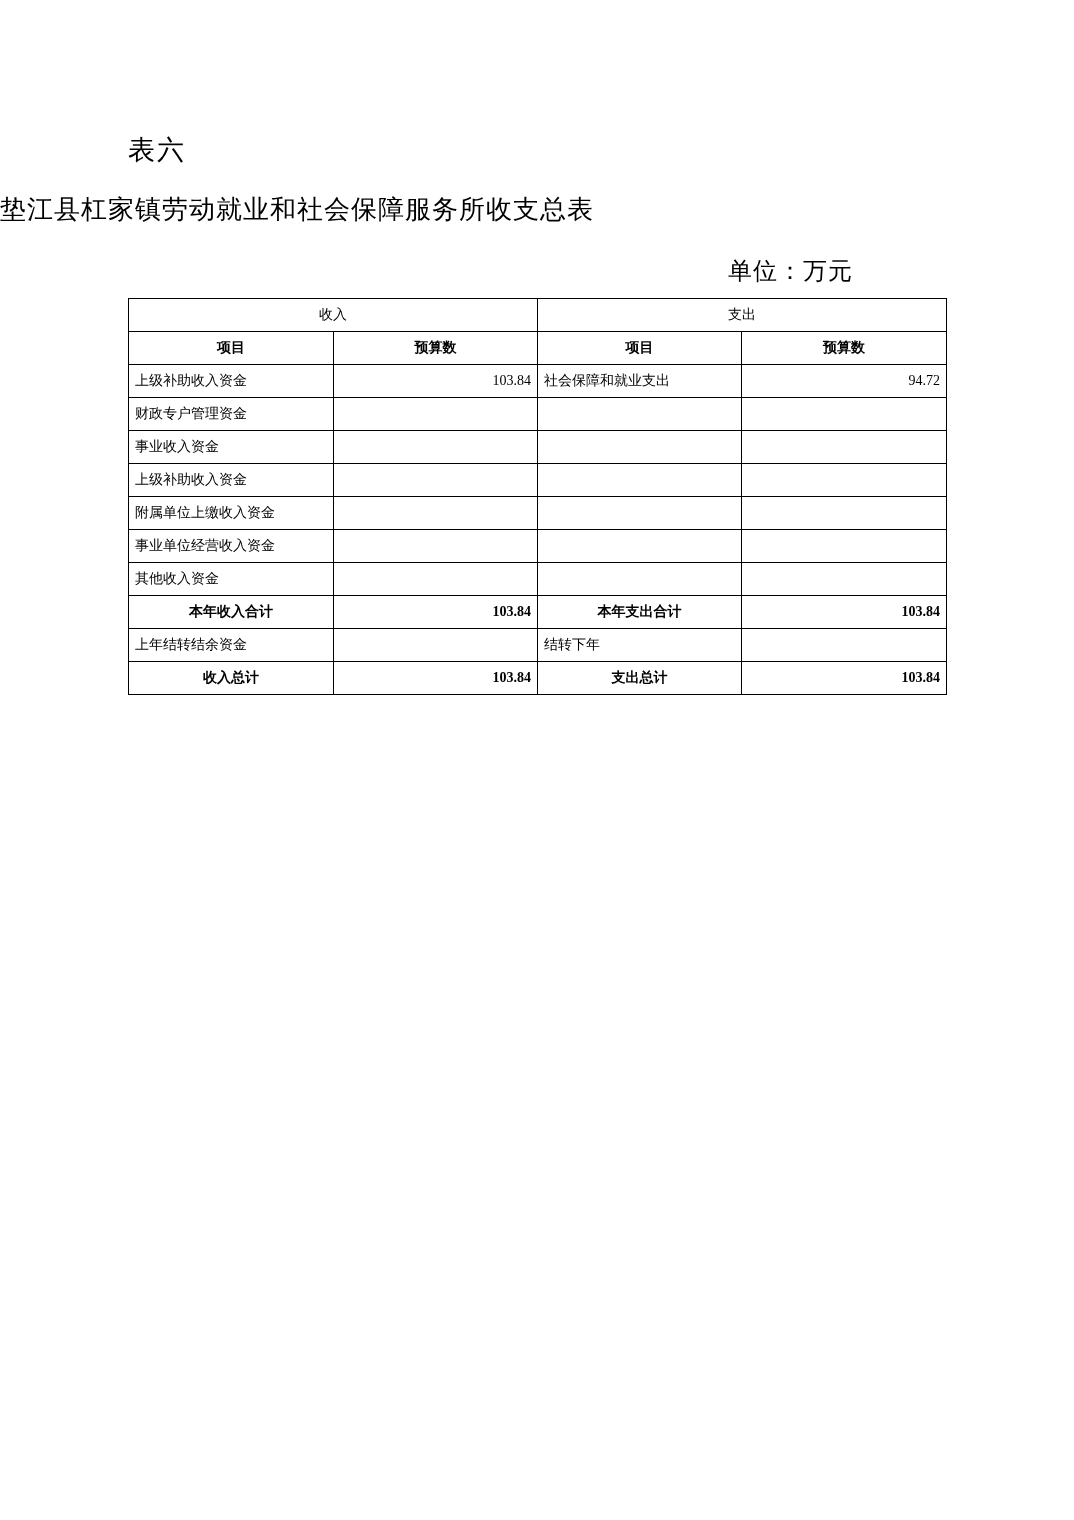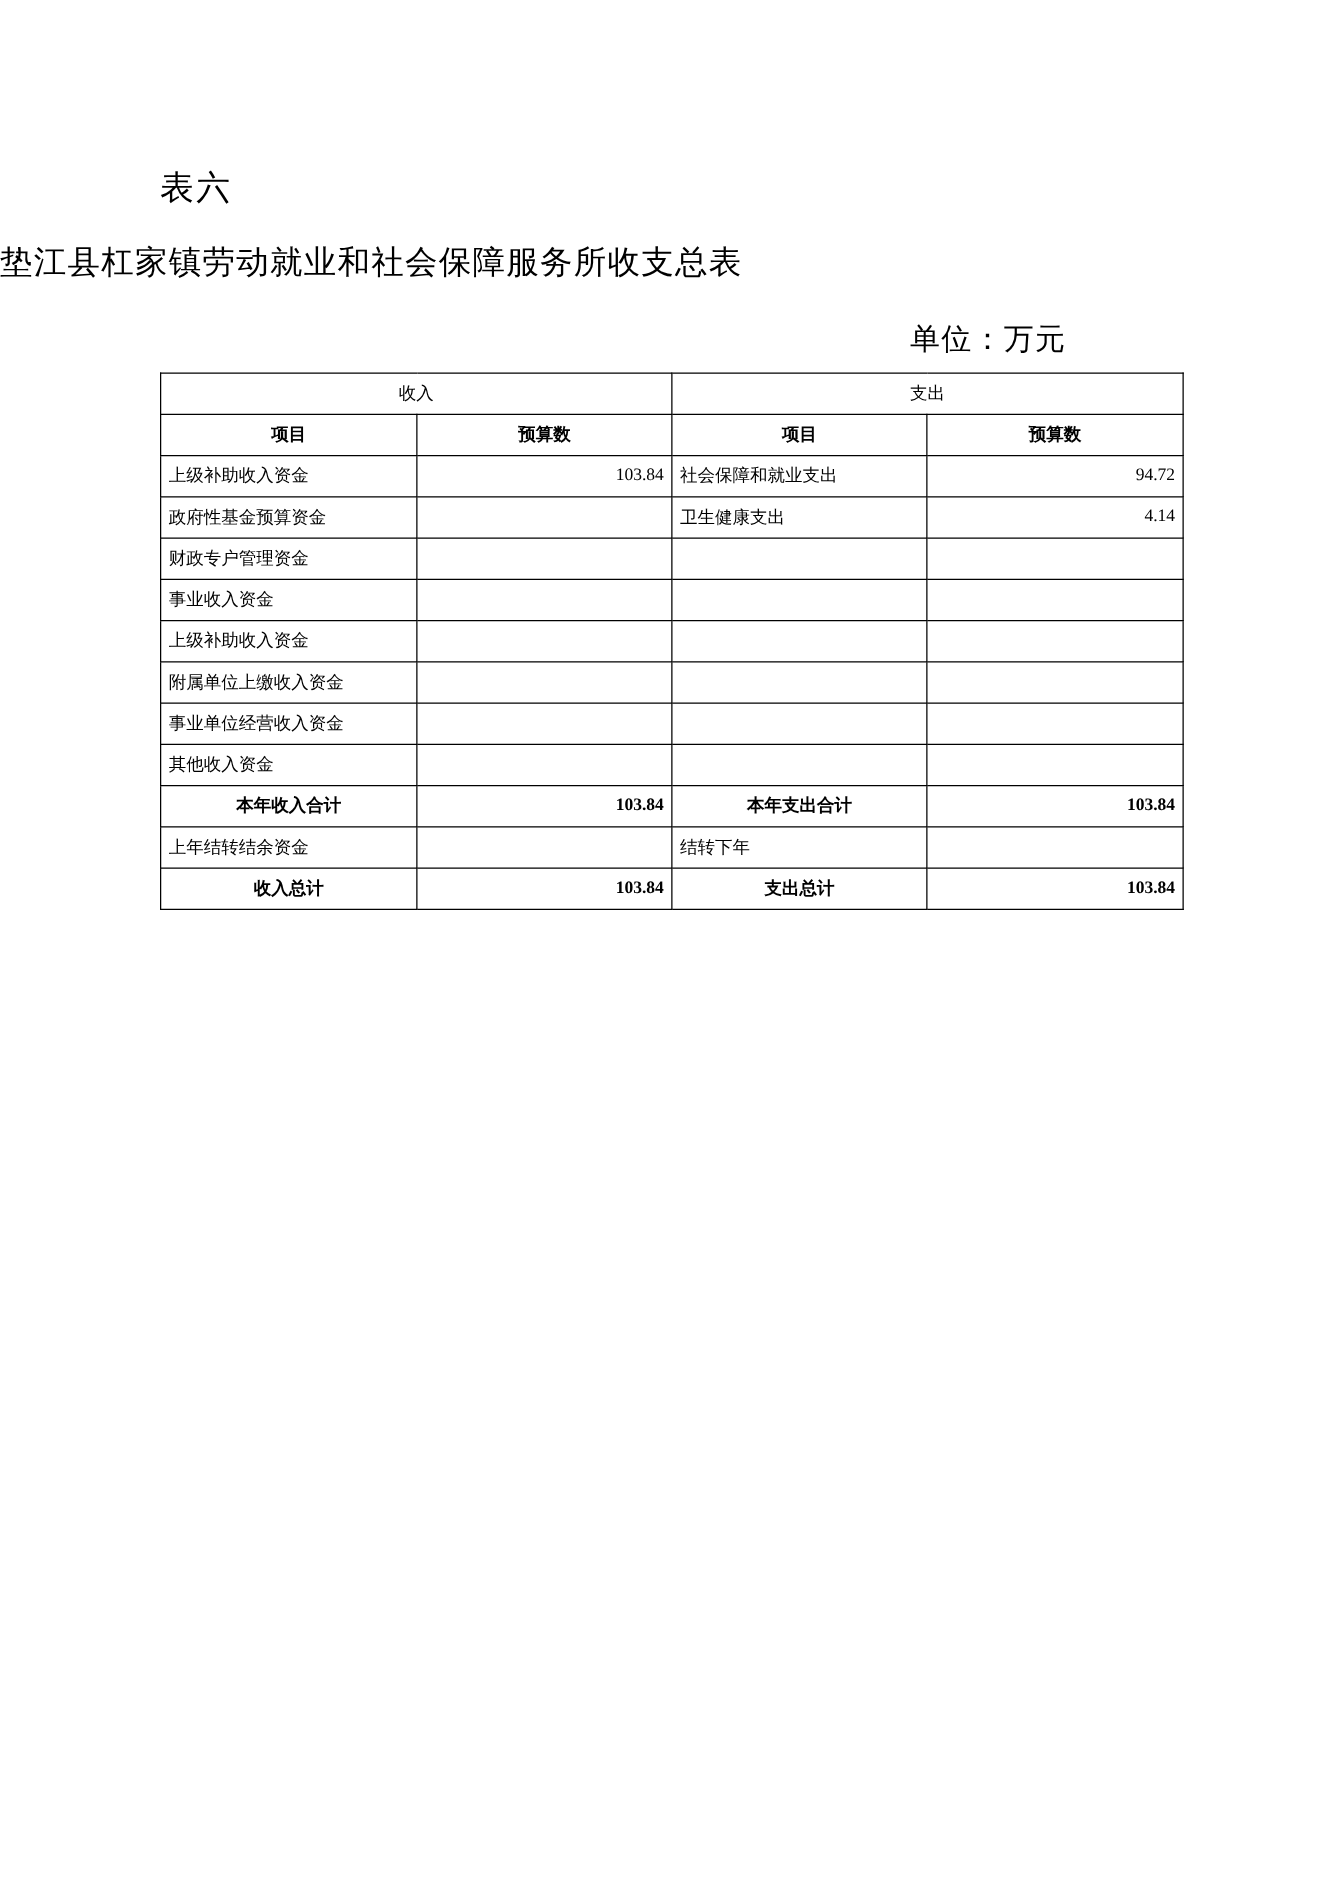--- a/index.html
+++ b/index.html
@@ -124,26 +124,20 @@
           <td class="sub-head">预算数</td>
         </tr>
 
         <tr>
           <td class="item-cell">上级补助收入资金</td>
           <td class="num-cell">103.84</td>
           <td class="item-cell">社会保障和就业支出</td>
           <td class="num-cell">94.72</td>
         </tr>
         <tr>
-          <td class="item-cell">政府性基金预算资金</td>
-          <td class="num-cell"></td>
-          <td class="item-cell">卫生健康支出</td>
-          <td class="num-cell">4.14</td>
-        </tr>
-        <tr>
           <td class="item-cell">财政专户管理资金</td>
           <td class="num-cell"></td>
           <td class="item-cell"></td>
           <td class="num-cell"></td>
         </tr>
         <tr>
           <td class="item-cell">事业收入资金</td>
           <td class="num-cell"></td>
           <td class="item-cell"></td>
           <td class="num-cell"></td>

